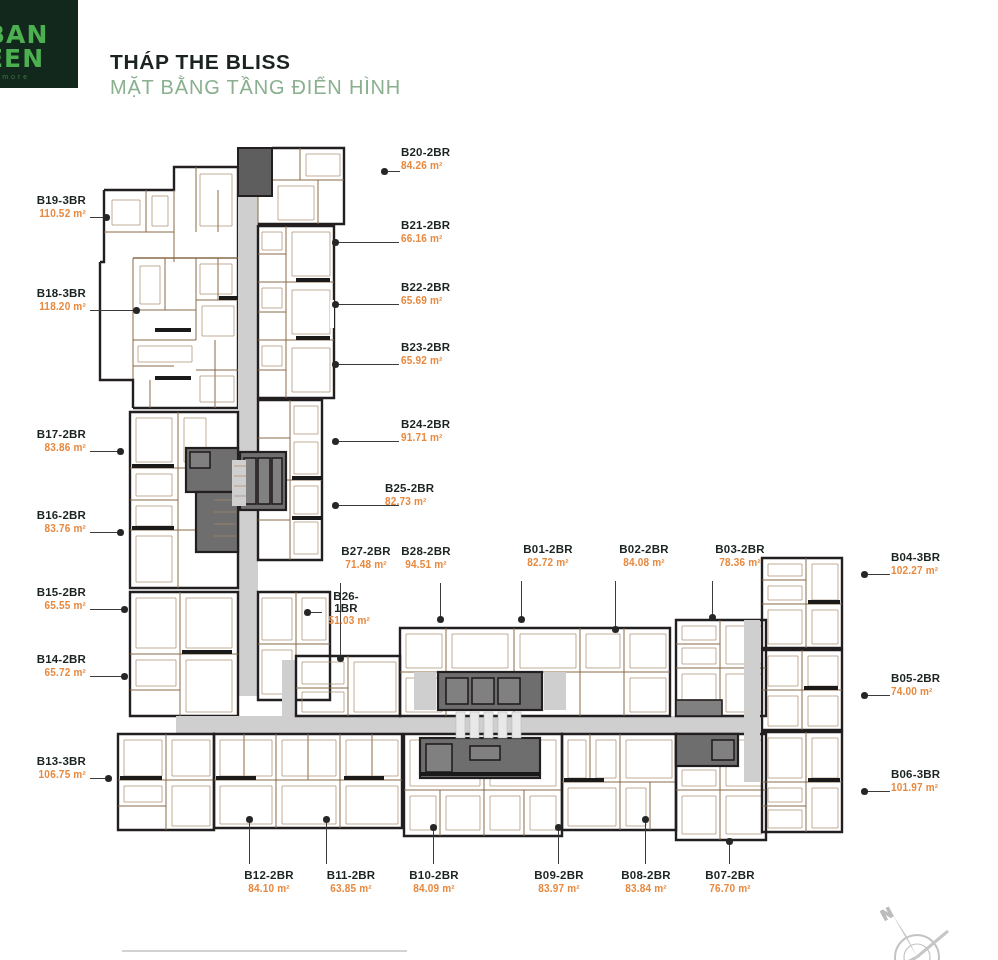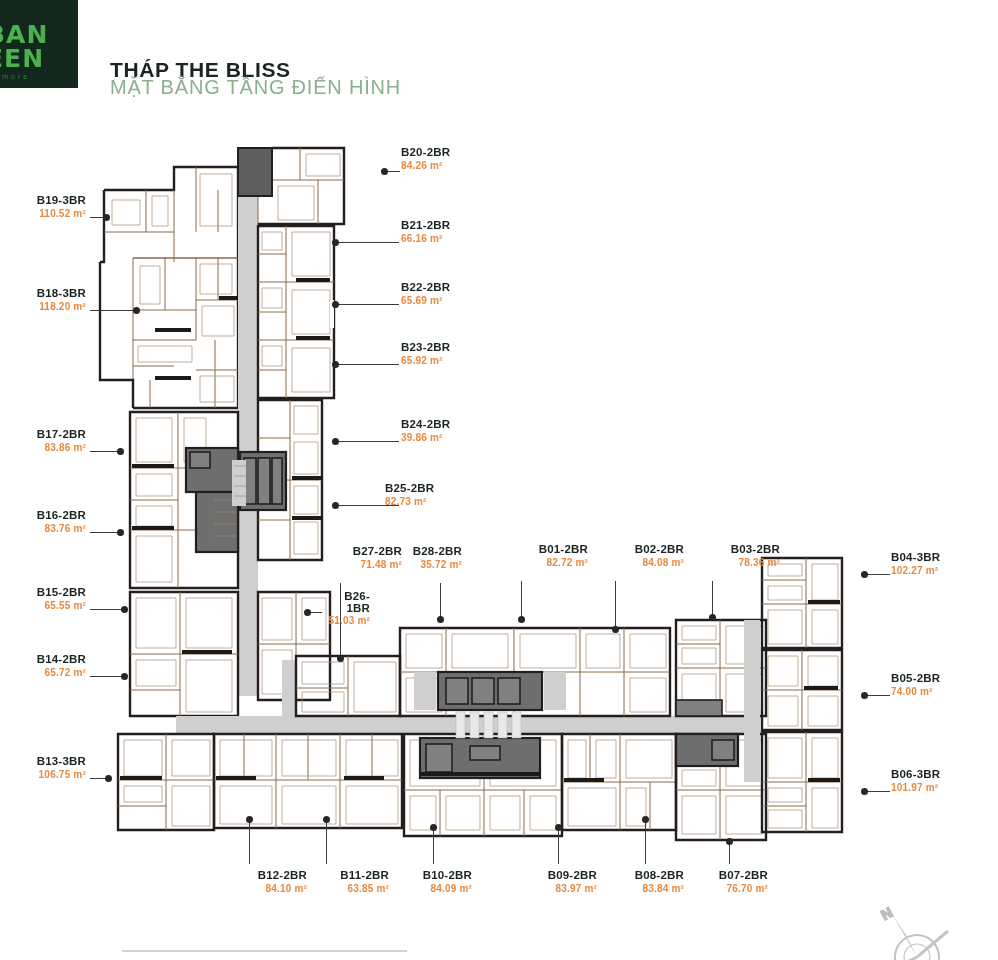--- a/index.html
+++ b/index.html
@@ -8,33 +8,33 @@
 
   
   #logo-box{position:absolute;left:0;top:0;width:78px;height:88px;background:#13281c;overflow:hidden;}
   #logo-box .lg1,#logo-box .lg2{position:absolute;left:-14px;color:#4caf50;font-weight:700;
       font-size:25px;letter-spacing:1px;font-family:"DejaVu Sans",sans-serif;}
   #logo-box .lg1{top:20px;}
   #logo-box .lg2{top:44px;}
   #logo-box .lg3{position:absolute;left:-10px;top:73px;color:#3f7a48;font-size:7px;letter-spacing:3px;}
 
   #page-title{position:absolute;left:110px;top:50px;font-size:21px;font-weight:700;
-      color:#1b2420;letter-spacing:.6px;margin-top:8px;}
+      color:#1b2420;letter-spacing:.6px;}
   #page-sub{position:absolute;left:110px;top:76px;font-size:20px;color:#8ab08f;letter-spacing:.8px;}
 
   
   #plan{position:absolute;left:0;top:0;width:998px;height:960px;pointer-events:none;}
 
   
   .cal{position:absolute;white-space:nowrap;}
   .cal .code{font-size:11.5px;font-weight:700;color:#1b2420;letter-spacing:.2px;line-height:13px;}
   .cal .area{font-size:10px;font-weight:700;color:#e8893f;letter-spacing:.2px;line-height:14px;}
   .cal.r{text-align:right;}
-  .cal.c{text-align:right;}
-  .cal.two .code{line-height:12px;}
+  .cal.c{text-align:center;}
+  .cal.two .code{line-height:12px;text-align:center;}
 
   .lead{position:absolute;background:#3b3b3b;}
   .lead.h{height:1.4px;}
   .lead.v{width:1.4px;}
   .dot{position:absolute;width:7px;height:7px;border-radius:50%;background:#262626;}
 
   
   #bottom-rule{position:absolute;left:122px;top:950px;width:285px;height:2px;background:#d2d2d2;}
   #compass{position:absolute;left:862px;top:905px;width:110px;height:58px;}
 </style>
@@ -325,21 +325,21 @@
 
 <div class="cal" style="left:401px;top:341px">
   <div class="code">B23-2BR</div>
   <div class="area">65.92 m²</div>
 </div>
 <div class="lead h" style="left:337px;top:364px;width:62px"></div>
 <div class="dot" style="left:332px;top:361px"></div>
 
 <div class="cal" style="left:401px;top:418px">
   <div class="code">B24-2BR</div>
-  <div class="area">39.86 m²</div>
+  <div class="area">91.71 m²</div>
 </div>
 <div class="lead h" style="left:337px;top:441px;width:62px"></div>
 <div class="dot" style="left:332px;top:438px"></div>
 
 <div class="cal" style="left:385px;top:482px">
   <div class="code">B25-2BR</div>
   <div class="area">82.73 m²</div>
 </div>
 <div class="lead h" style="left:337px;top:505px;width:62px"></div>
 <div class="dot" style="left:332px;top:502px"></div>
@@ -403,21 +403,21 @@
 <div class="cal two" style="left:322px;top:590px;width:48px;text-align:right">
   <div class="code">B26-</div>
   <div class="code">1BR</div>
   <div class="area">51.03 m²</div>
 </div>
 <div class="lead h" style="left:310px;top:612px;width:12px"></div>
 <div class="dot" style="left:304px;top:609px"></div>
 
 <div class="cal c" style="left:390px;top:545px;width:72px">
   <div class="code">B28-2BR</div>
-  <div class="area">35.72 m²</div>
+  <div class="area">94.51 m²</div>
 </div>
 <div class="lead v" style="left:440px;top:583px;height:36px"></div>
 <div class="dot" style="left:437px;top:616px"></div>
 
 <div class="cal c" style="left:508px;top:543px;width:80px">
   <div class="code">B01-2BR</div>
   <div class="area">82.72 m²</div>
 </div>
 <div class="lead v" style="left:521px;top:581px;height:38px"></div>
 <div class="dot" style="left:518px;top:616px"></div>

